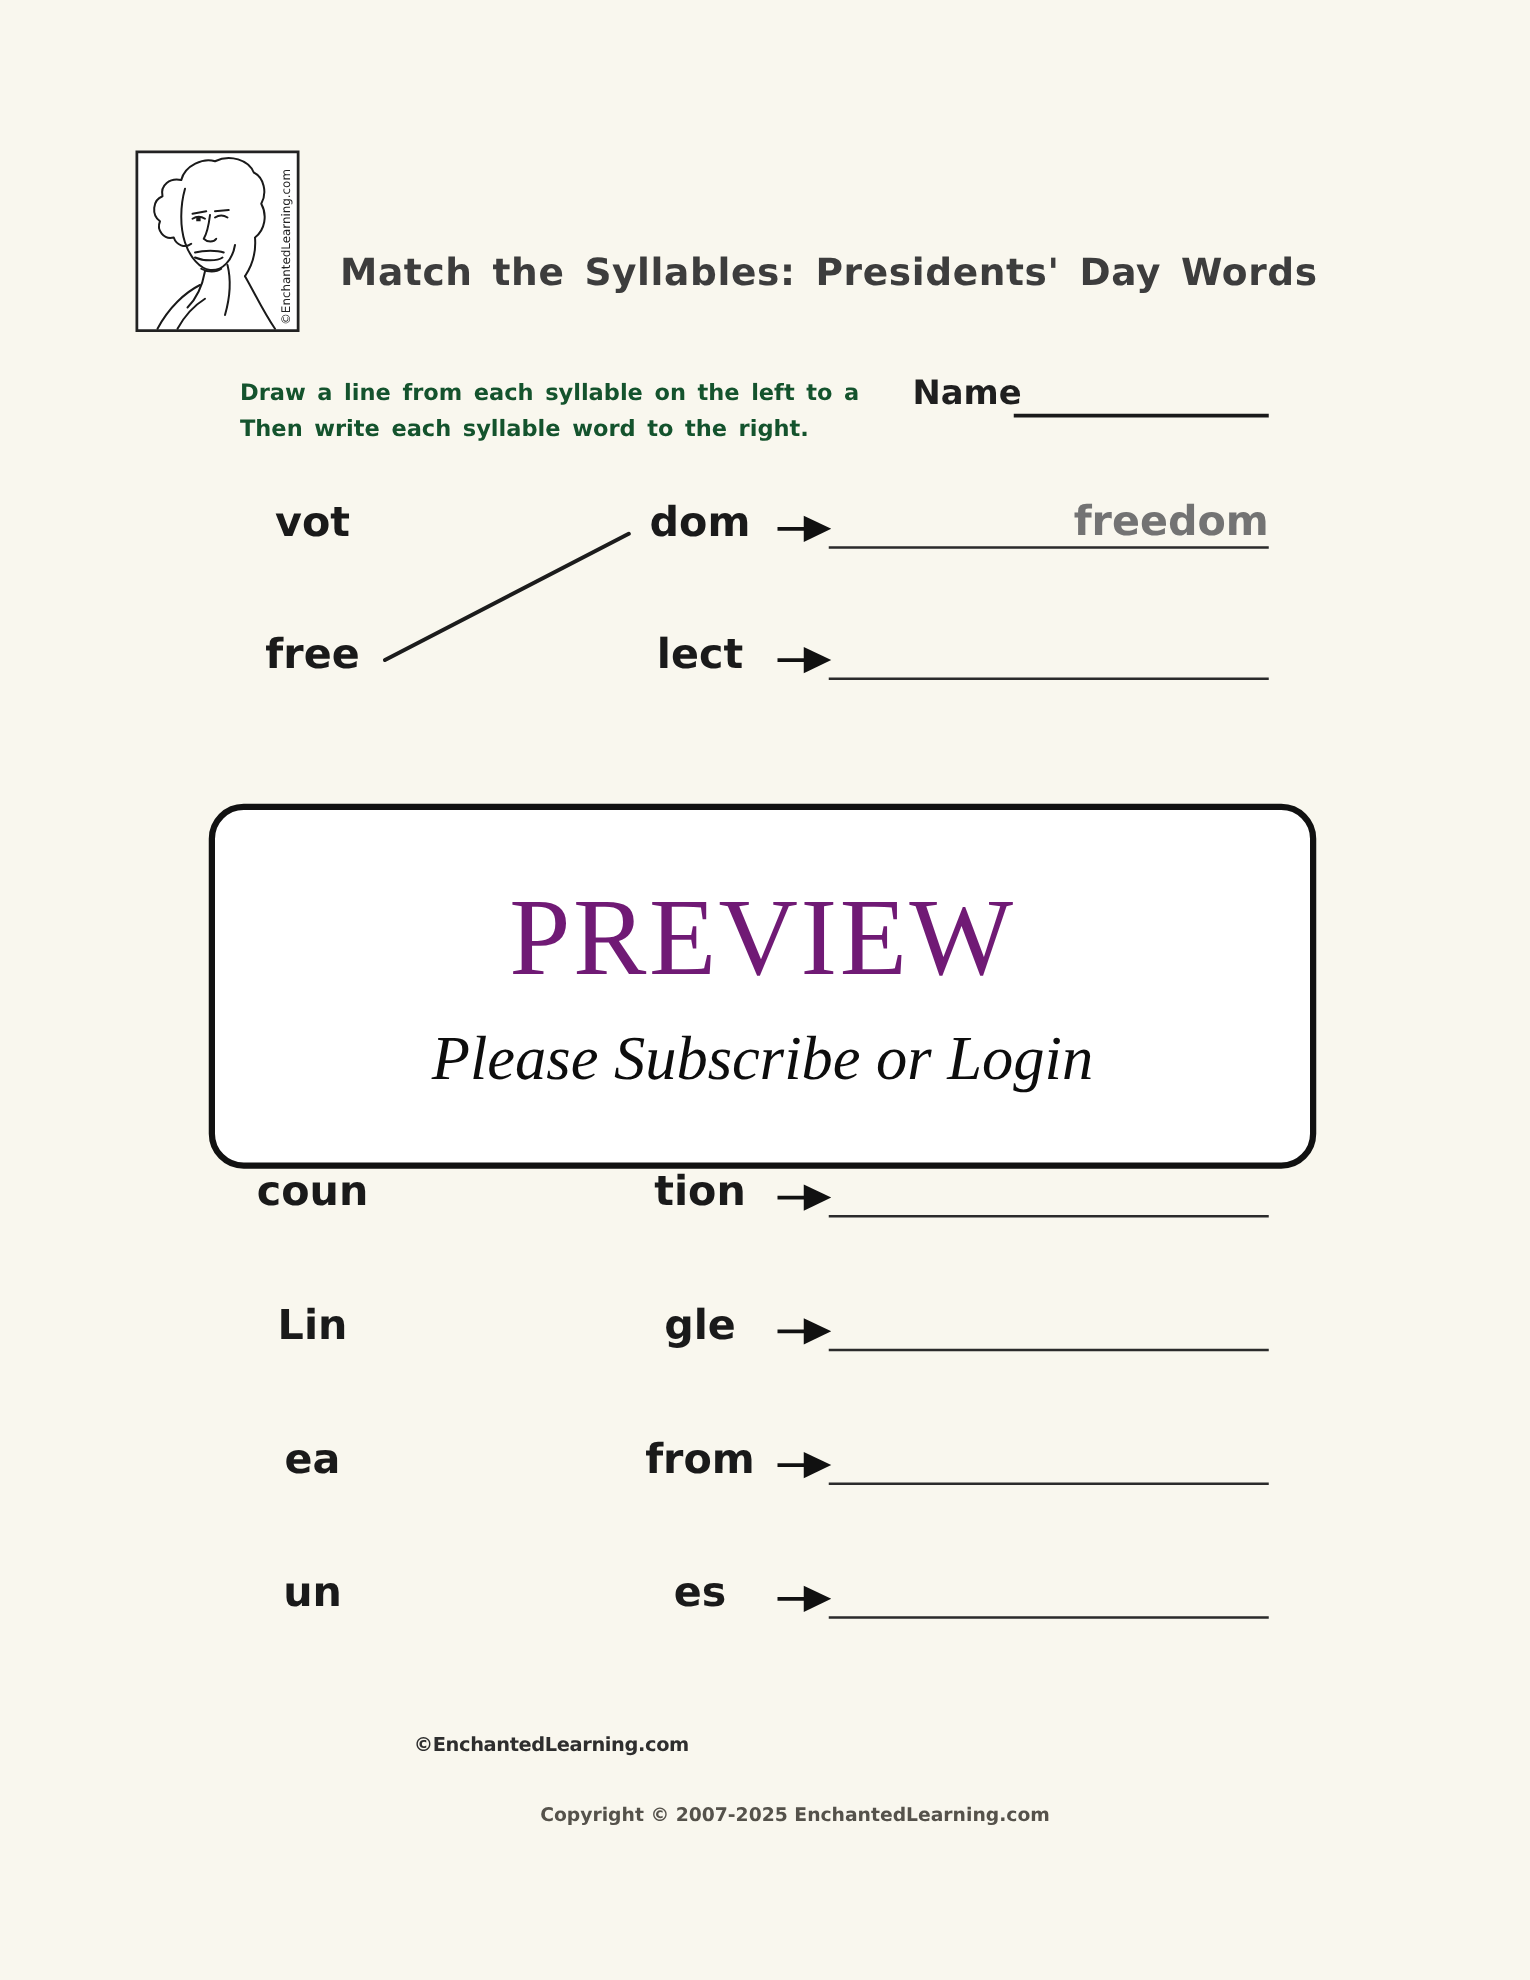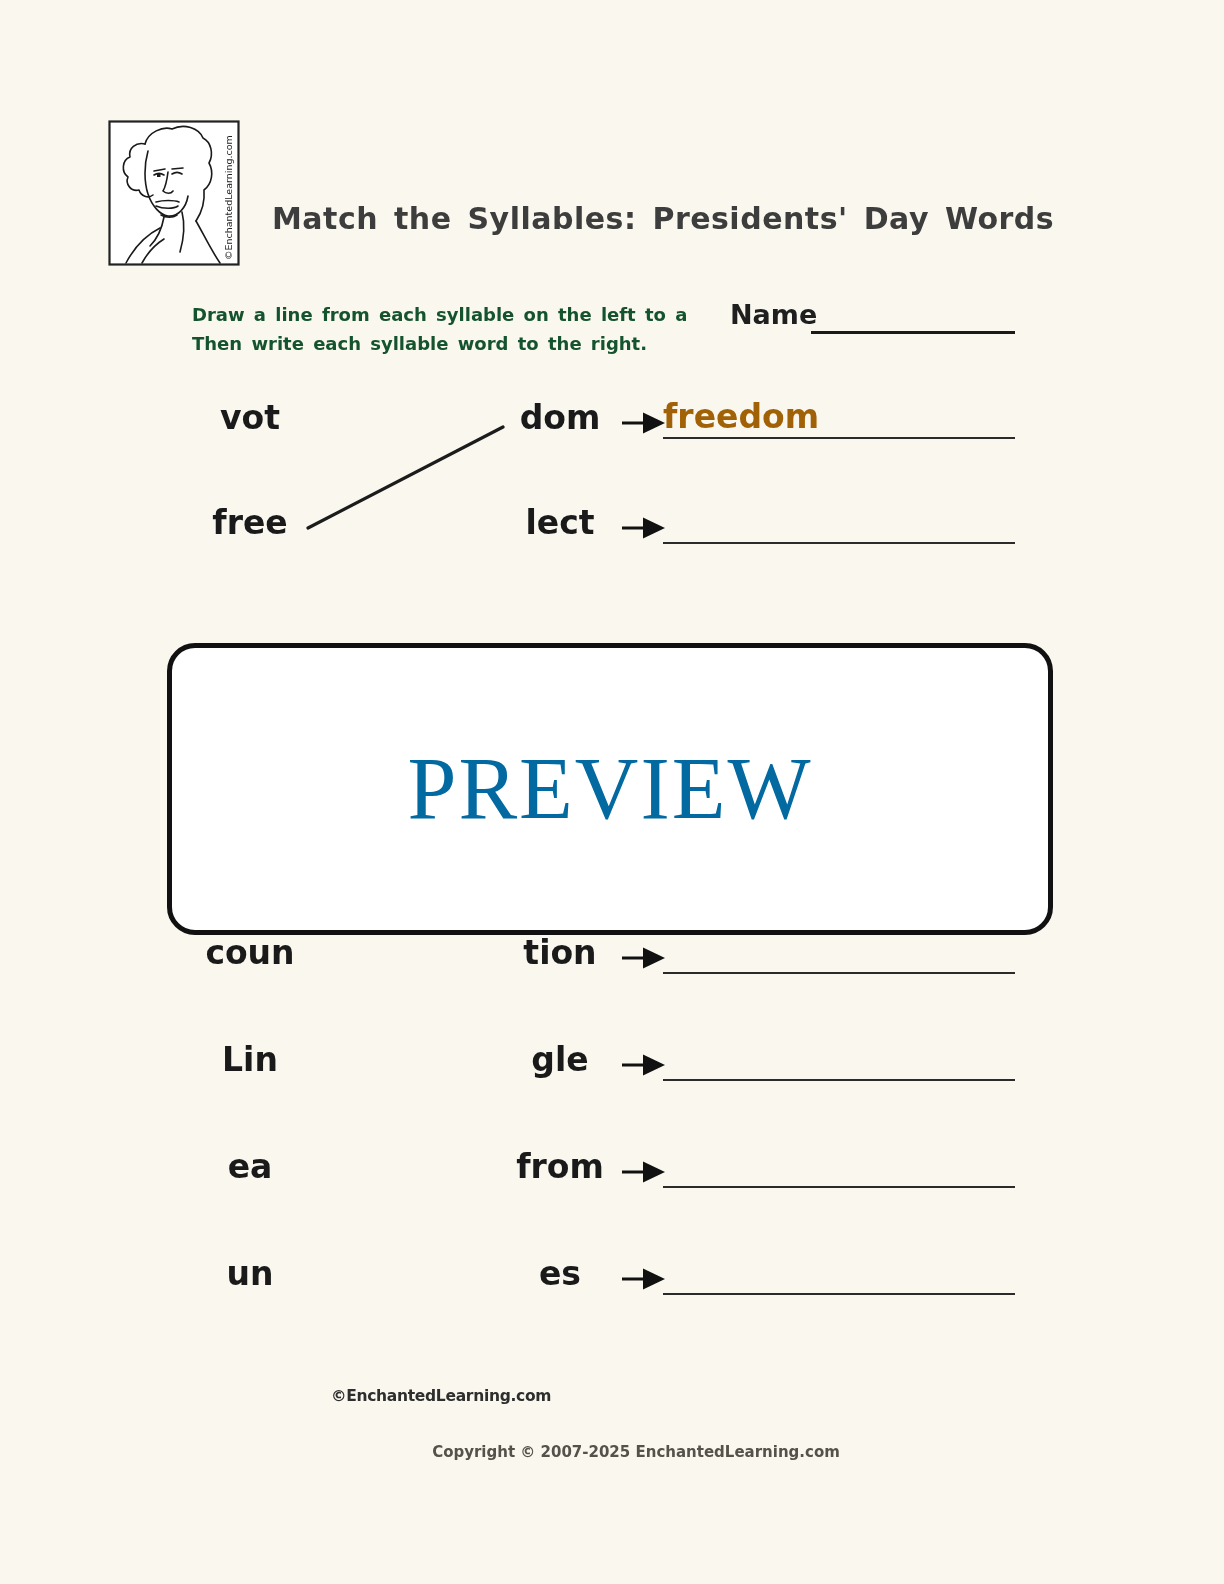--- a/index.html
+++ b/index.html
@@ -47,37 +47,37 @@
   }
   .syll.left{left:180px;width:140px;}
   .syll.right{left:498px;width:124px;}
   .arrow{position:absolute;left:620px;top:13px;}
   .answer-line{
     position:absolute;left:663px;top:39px;width:352px;height:0;
     border-top:2px solid #2b2b2b;
   }
   .answer{
     position:absolute;left:663px;top:-1px;width:352px;
-    font-size:33px;font-weight:700;color:#a16207;text-align:left;line-height:40px;
+    font-size:33px;font-weight:700;color:#737373;text-align:right;line-height:40px;
   }
 
   
   .match-svg{position:absolute;left:0;top:0;pointer-events:none;}
 
   
   .preview-box{
     position:absolute;left:167px;top:643px;width:886px;height:292px;
     background:#ffffff;border:5px solid #111111;border-radius:28px;
     box-sizing:border-box;
     display:flex;flex-direction:column;align-items:center;justify-content:center;
     gap:26px;z-index:10;
   }
   .preview-title{
     font-family:"Liberation Serif", serif;
-    font-size:88px;line-height:1;color:#0369a1;letter-spacing:2px;
+    font-size:88px;line-height:1;color:#701a75;letter-spacing:2px;
   }
   .preview-sub{
     font-family:"Liberation Serif", serif;font-style:italic;
     font-size:50px;line-height:1;color:#0d0d0d;
   }
 
   
   .mid-watermark{
     position:absolute;left:331px;top:1387px;
     font-size:15.5px;font-weight:700;color:#2e2e2e;letter-spacing:-.3px;
@@ -206,19 +206,20 @@
         <line x1="2" y1="12" x2="26" y2="12" stroke="#111" stroke-width="3"></line>
         <polygon points="23,1.5 45,12 23,22.5" fill="#111"></polygon>
       </svg>
     <div class="answer-line"></div>
     <div class="answer"></div>
   </div>
 
 
   <div class="preview-box">
     <div class="preview-title">PREVIEW</div>
+    <div class="preview-sub">Please Subscribe or Login</div>
   </div>
 
   <div class="mid-watermark">©EnchantedLearning.com</div>
 
   <div class="footer">Copyright © 2007-2025 EnchantedLearning.com</div>
 
 </div>
 
 </body></html>

